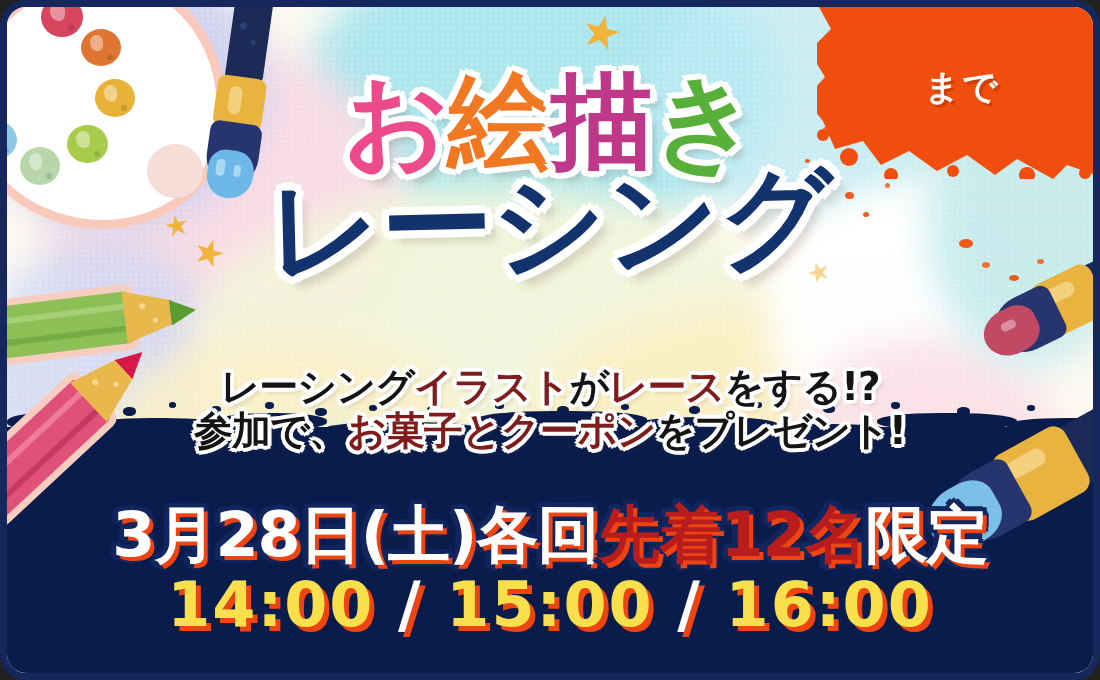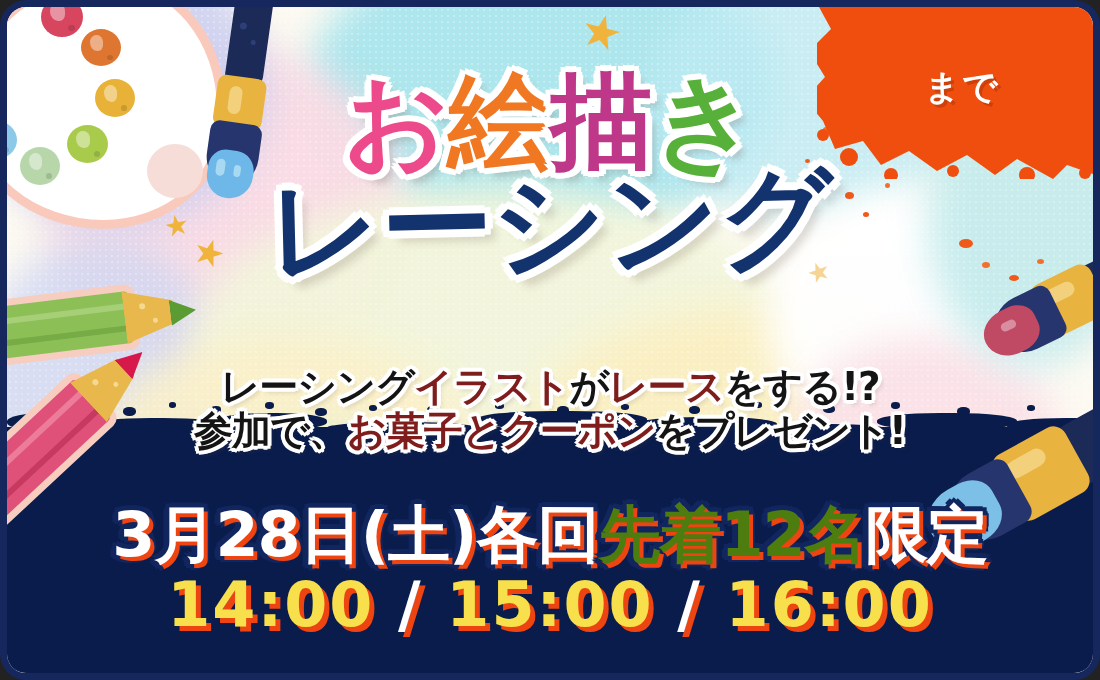--- a/index.html
+++ b/index.html
@@ -160,21 +160,21 @@
     display:block;
     font-size:62px;font-weight:900;line-height:1.02;letter-spacing:-1px;
     color:#ffffff;
     text-shadow:
       4px 4px 0 #ed4412,
       -4px -4px 0 #11265e,4px -4px 0 #11265e,-4px 4px 0 #11265e,
       -5px 0 0 #11265e,5px 0 0 #11265e,0 -5px 0 #11265e,0 6px 0 #11265e,
       -6px 2px 0 #11265e,6px 2px 0 #11265e;
   }
   .date-line .yel{
-    color:#4d7c0f;
+    color:#b91c1c;
     text-shadow:
       4px 4px 0 #ed4412,
       -4px -4px 0 #11265e,4px -4px 0 #11265e,-4px 4px 0 #11265e,
       -5px 0 0 #11265e,5px 0 0 #11265e,0 -5px 0 #11265e,0 6px 0 #11265e,
       -6px 2px 0 #11265e,6px 2px 0 #11265e;
   }
   .time-line{
     display:block;margin-top:8px;
     font-size:62px;font-weight:900;line-height:1;letter-spacing:2px;
     color:#f7e04b;

